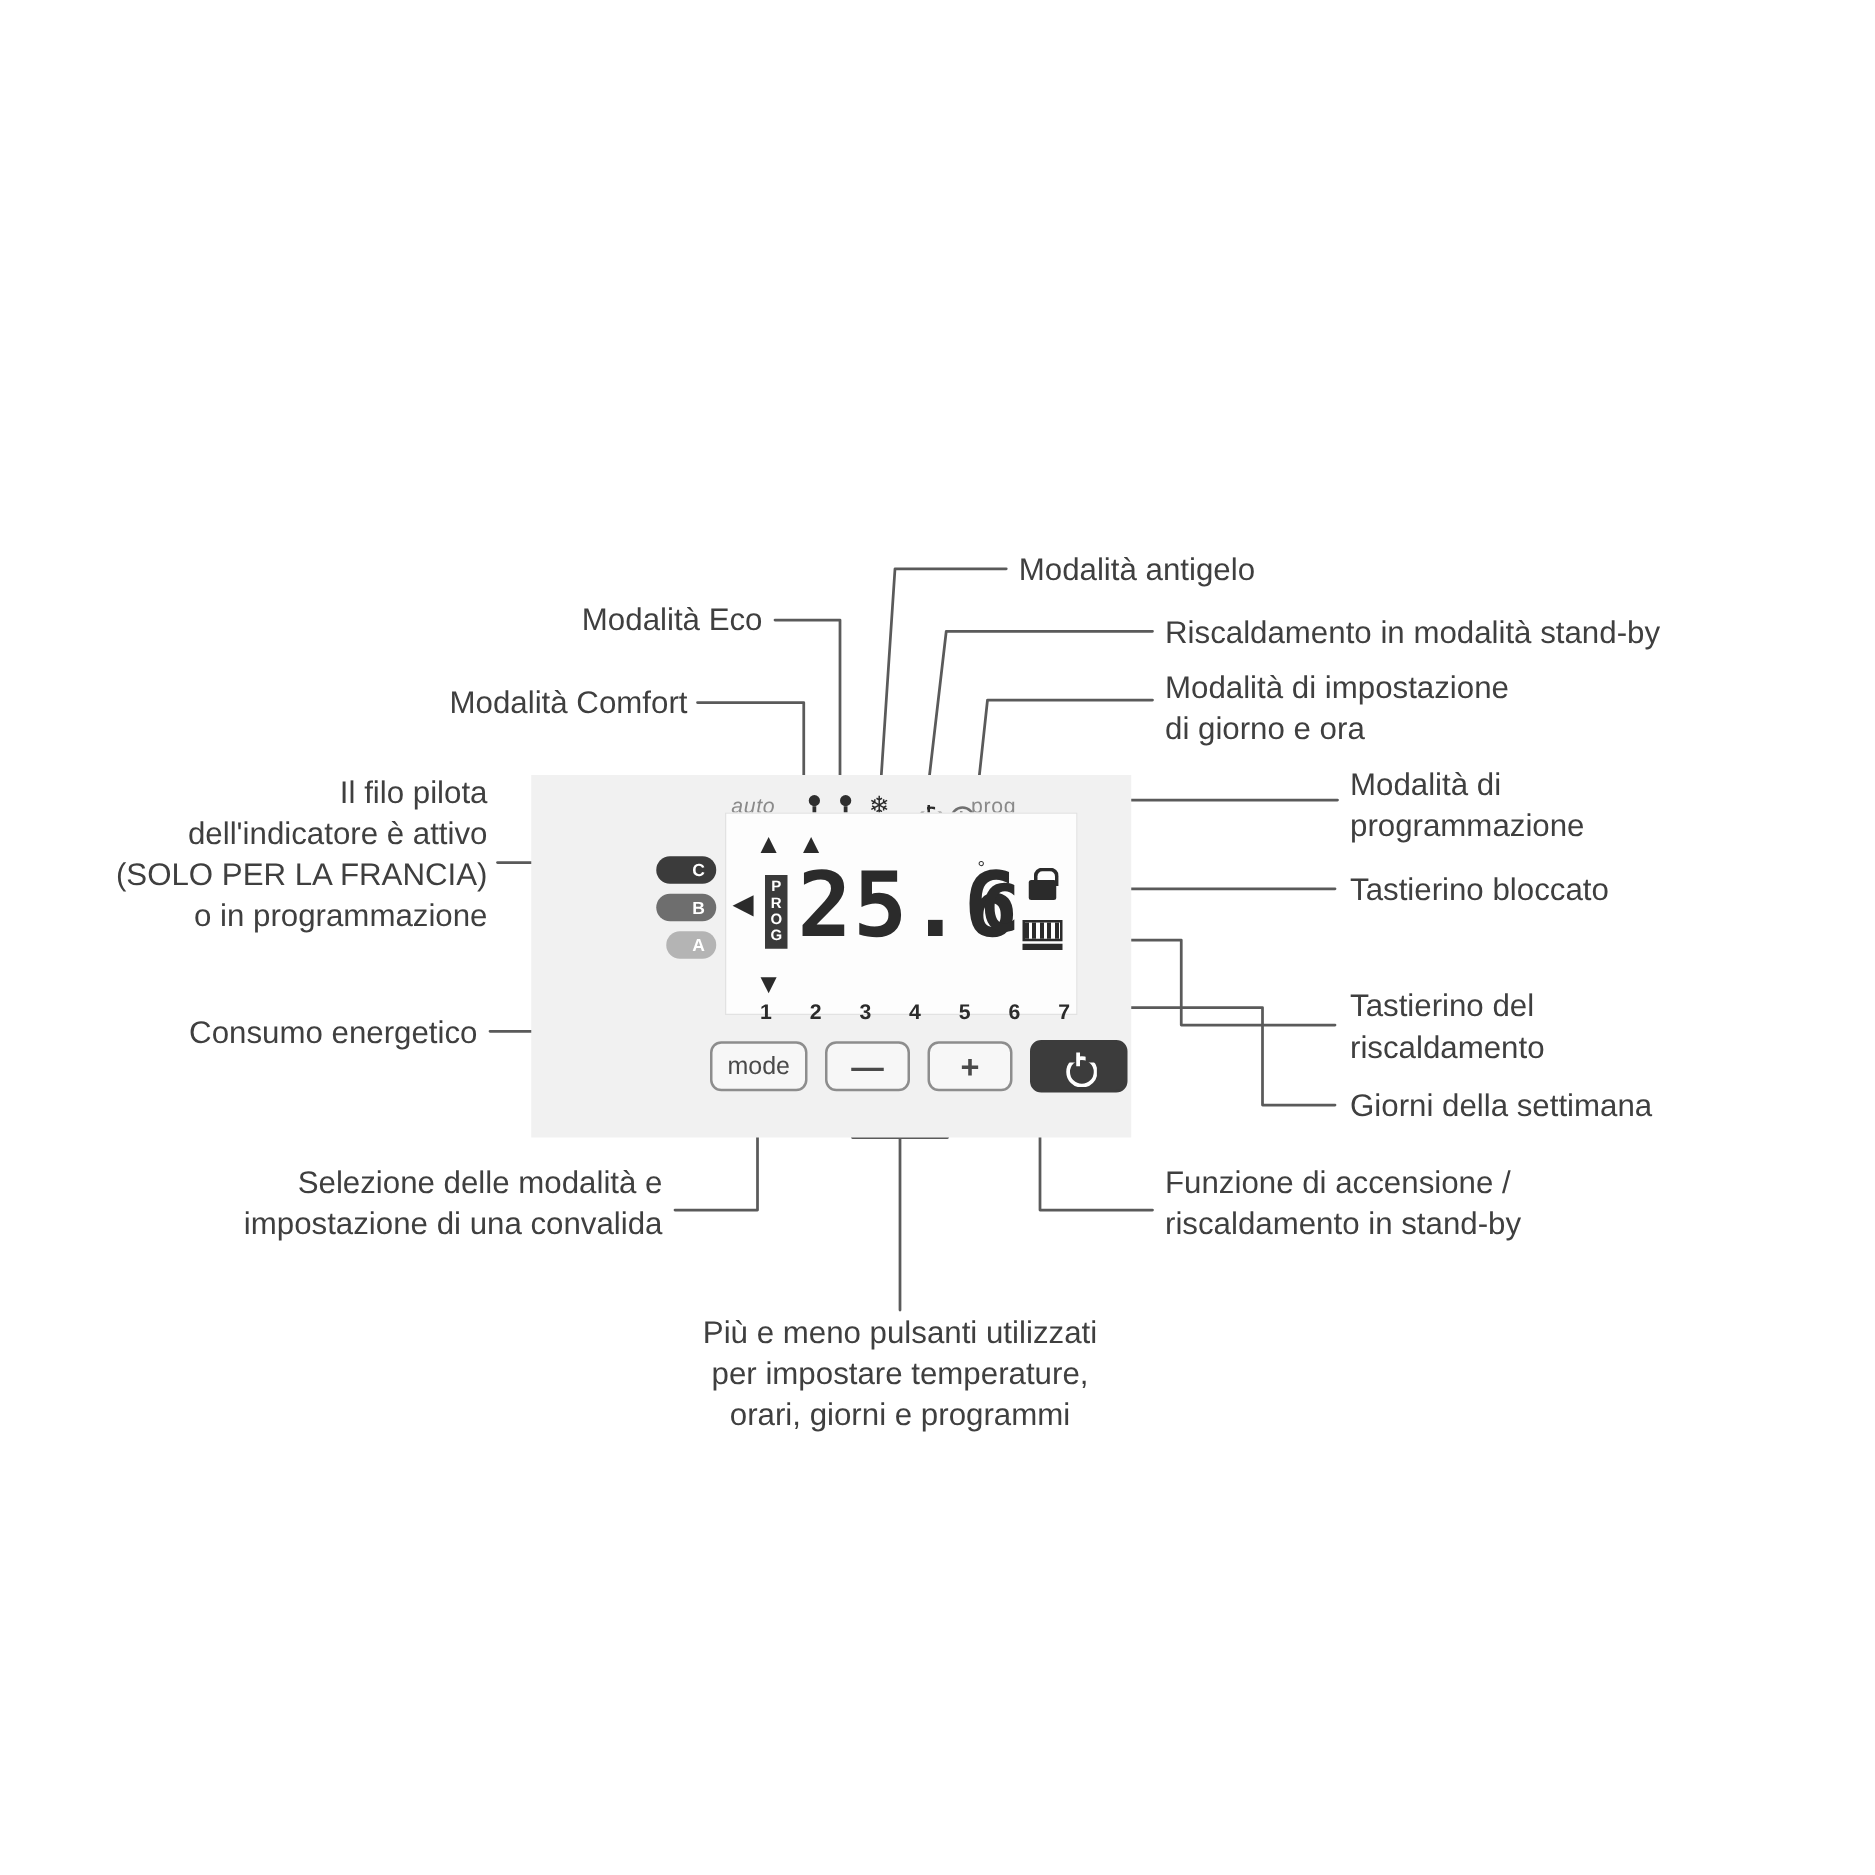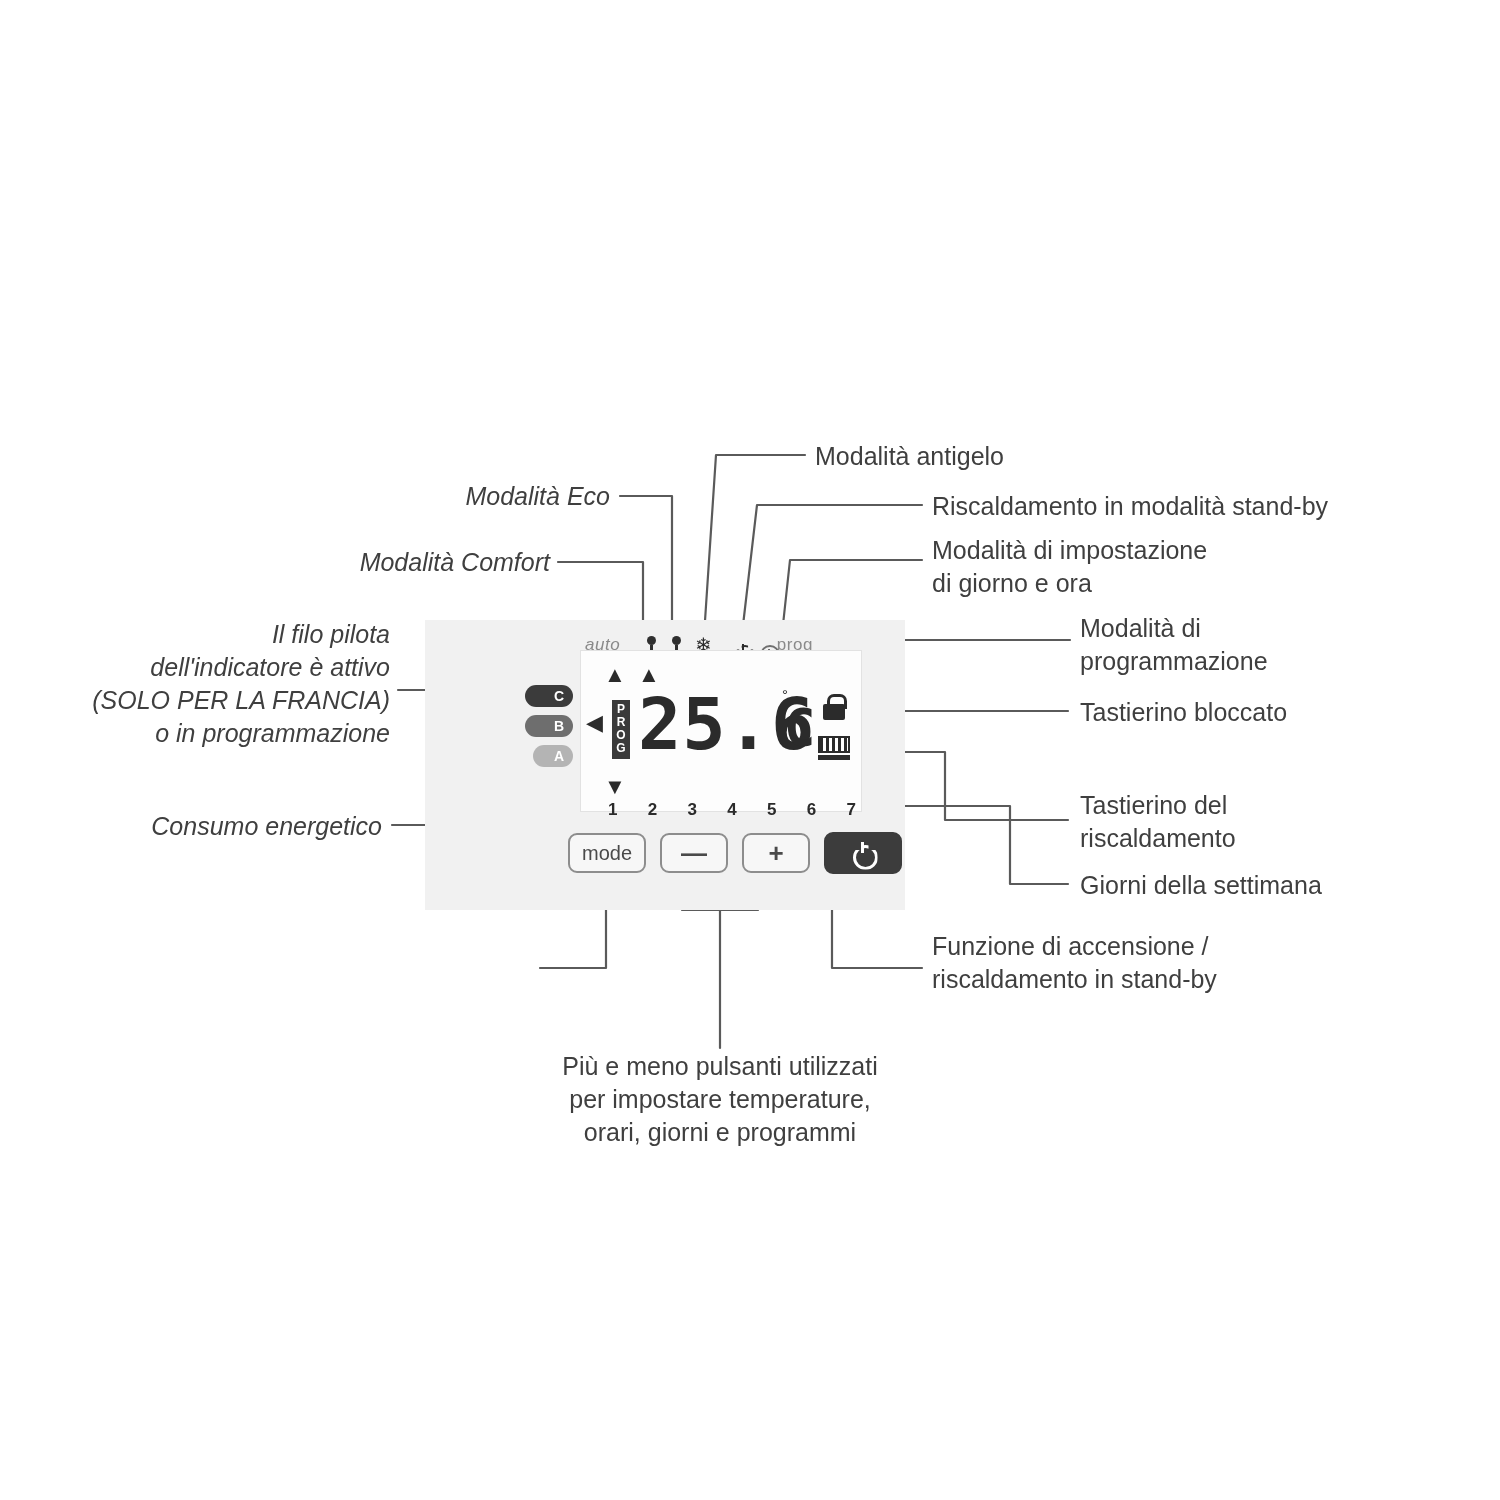--- a/index.html
+++ b/index.html
@@ -22,21 +22,21 @@
     height: 1500px;
   }
   
   .label {
     position: absolute;
     font-size: 25px;
     line-height: 33px;
     color: #3f3f3f;
     white-space: pre-line;
   }
-  .label.right { text-align: right; font-style: italic; }
+  .label.right { text-align: right; }
   .label.left  { text-align: left; }
   .label.center{ text-align: center; }
 
   
   svg.leaders {
     position: absolute;
     left: 0; top: 0;
     width: 1500px;
     height: 1500px;
     pointer-events: none;
@@ -317,20 +317,22 @@
 
   <div class="label left" style="left:1080px; top:696px; width:360px;">Tastierino bloccato</div>
 
   <div class="label right" style="left:80px; top:810px; width:302px;">Consumo energetico</div>
 
   <div class="label left" style="left:1080px; top:789px; width:330px;">Tastierino del
 riscaldamento</div>
 
   <div class="label left" style="left:1080px; top:869px; width:380px;">Giorni della settimana</div>
 
+  <div class="label right" style="left:100px; top:930px; width:430px;">Selezione delle modalità e
+impostazione di una convalida</div>
 
   <div class="label left" style="left:932px; top:930px; width:420px;">Funzione di accensione /
 riscaldamento in stand-by</div>
 
   <div class="label center" style="left:520px; top:1050px; width:400px;">Più e meno pulsanti utilizzati
 per impostare temperature,
 orari, giorni e programmi</div>
 
   <div class="device"></div>
 

